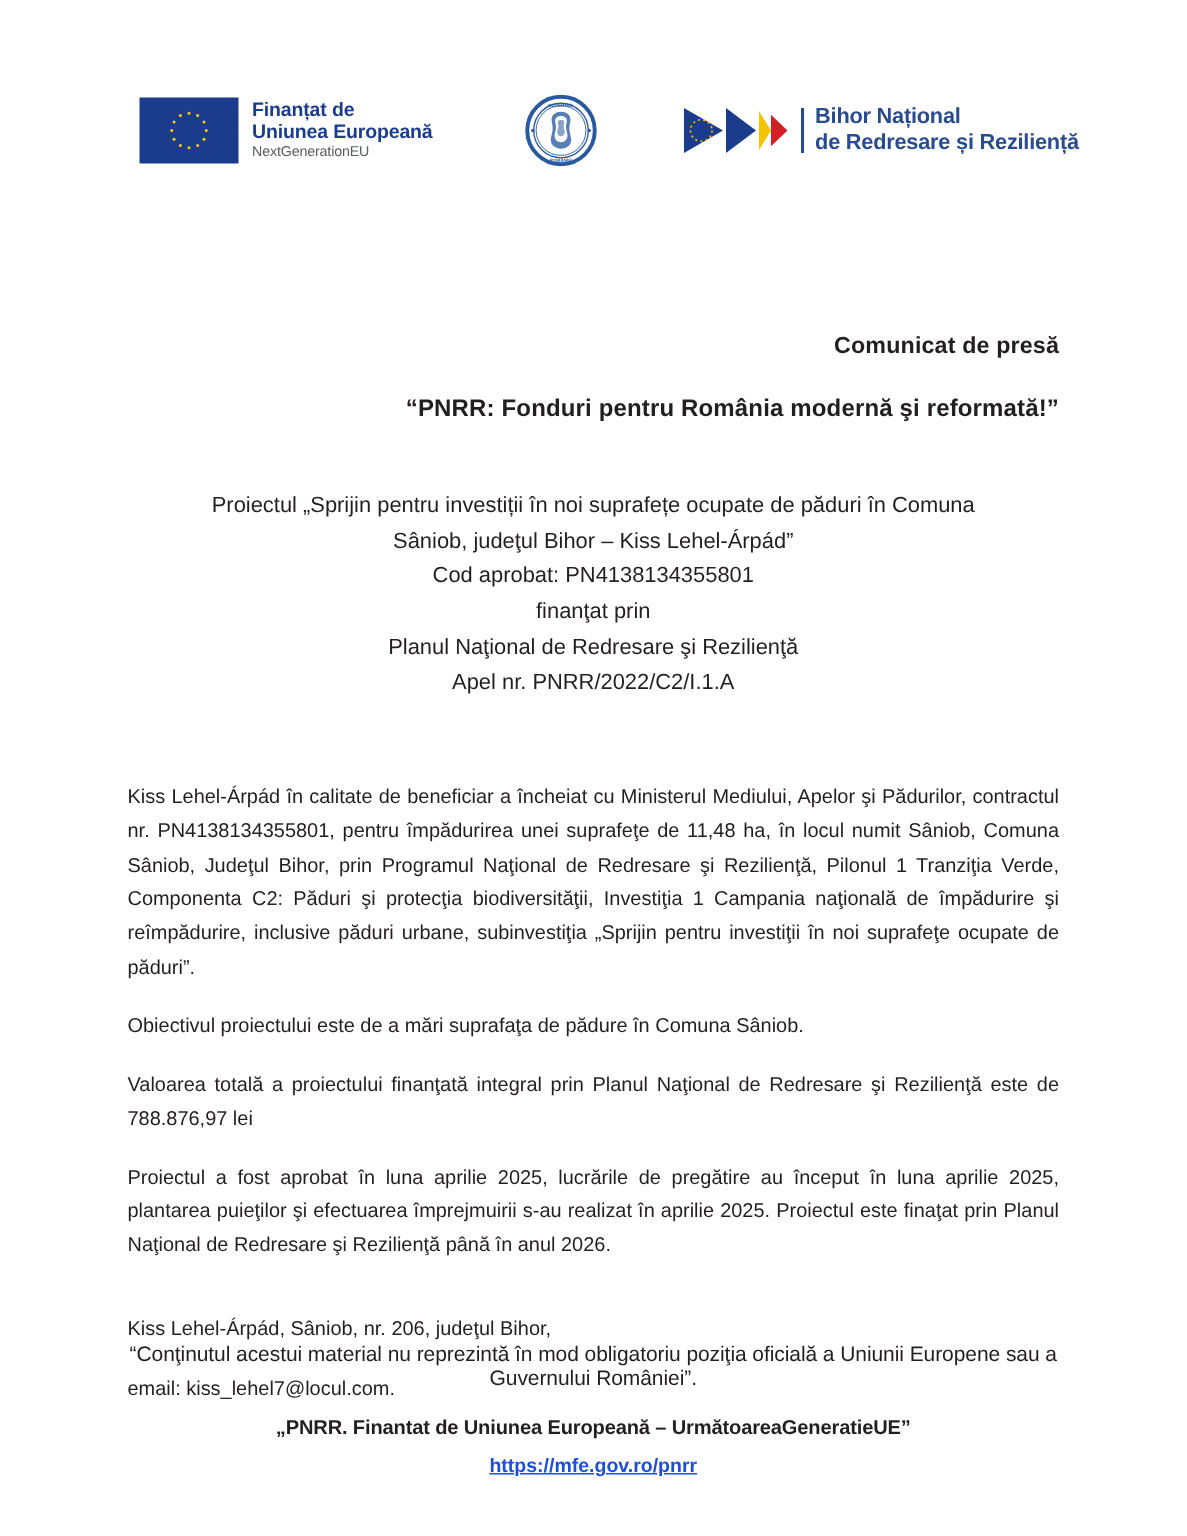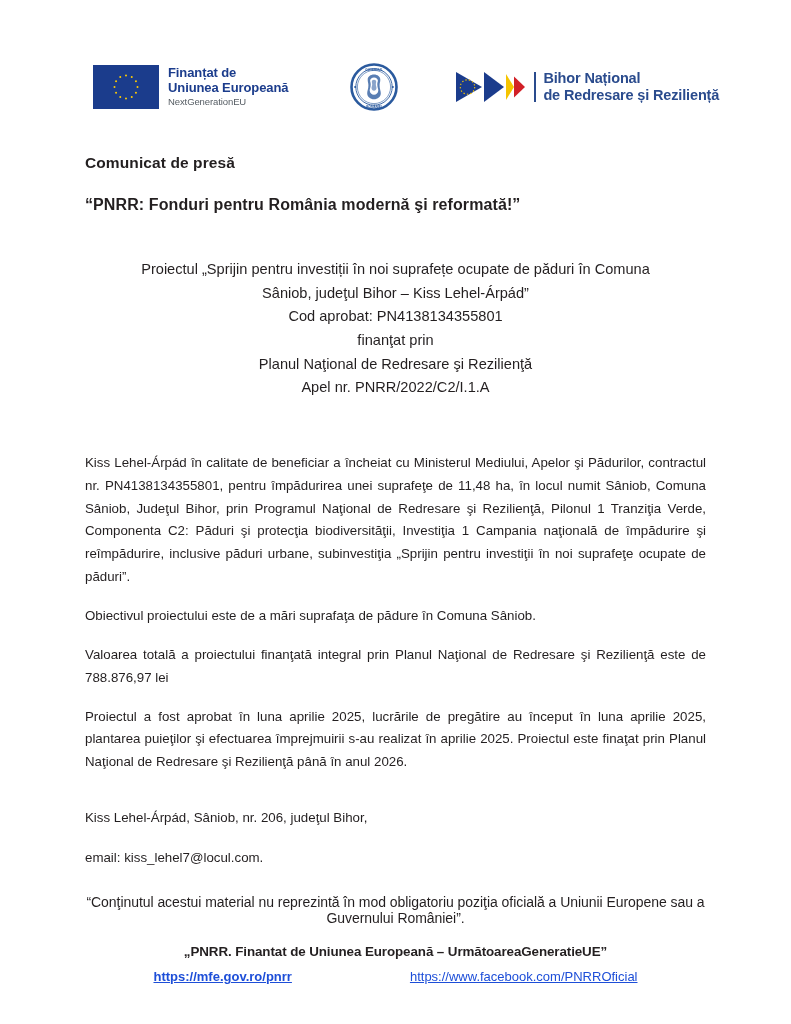--- a/index.html
+++ b/index.html
@@ -114,22 +114,22 @@
     line-height: 1.18;
     font-size: 14.5px;
     font-weight: bold;
     color: #2a4b8d;
     white-space: nowrap;
     letter-spacing: -0.15px;
   }
 
   
   .title-block {
-    text-align: left;
-    margin-top: 24px;
+    text-align: right;
+    margin-top: 92px;
   }
   .title-main {
     font-size: 15.5px;
     font-weight: bold;
     letter-spacing: 0.1px;
   }
   .title-sub {
     font-size: 16px;
     font-weight: bold;
     margin-top: 24px;
@@ -295,17 +295,16 @@
   <div class="contact-block">
     <p>Kiss Lehel-Árpád, Sâniob, nr. 206, judeţul Bihor,</p>
     <p>email: kiss_lehel7@locul.com.</p>
   </div>
 
   <div class="footer">
     <div class="footer-note">“Conţinutul acestui material nu reprezintă în mod obligatoriu poziţia oficială a Uniunii Europene sau a Guvernului României”.</div>
     <div class="footer-bold">„PNRR. Finantat de Uniunea Europeană – UrmătoareaGeneratieUE”</div>
     <div class="footer-links">
       <a class="bold" href="#">https://mfe.gov.ro/pnrr</a>
-      <a href="#">https://www.facebook.com/PNRROficial</a>
     </div>
   </div>
 
 </div>
 
 </body></html>

